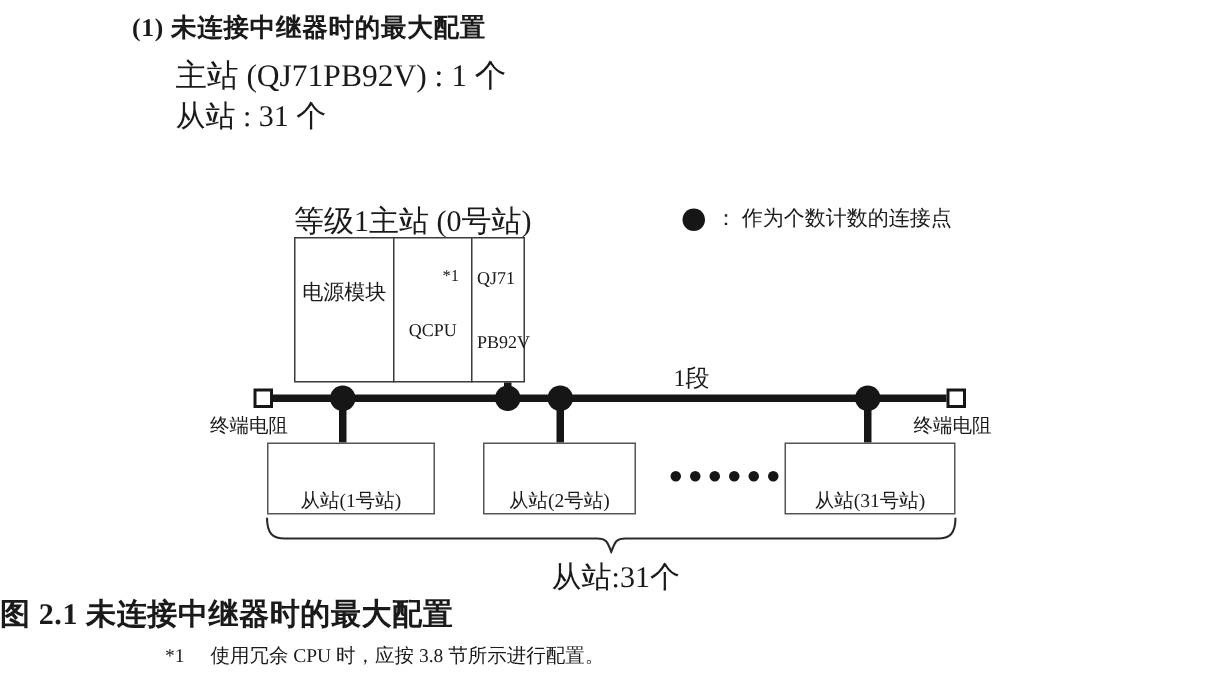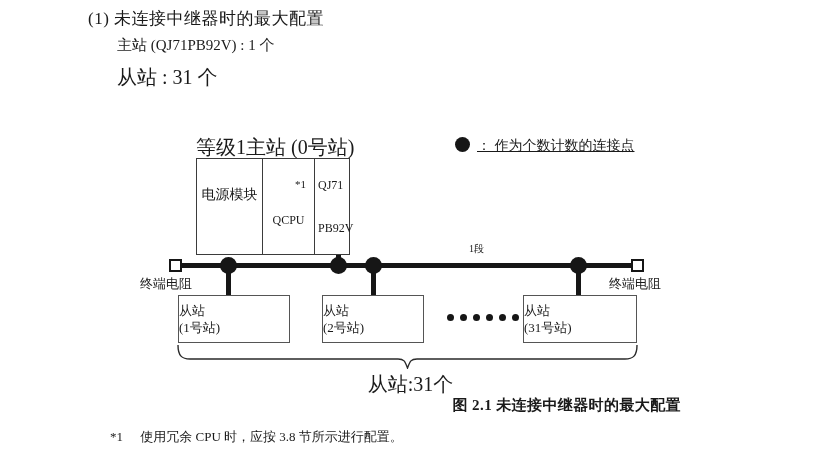--- a/index.html
+++ b/index.html
@@ -15,45 +15,45 @@
     color: #1a1a1a;
     overflow: hidden;
   }
   .abs { position: absolute; }
 
   
   #heading-title {
     left: 88px;
     top: 7px;
     font-size: 17px;
-    font-weight: normal;
+    font-weight: bold;
     letter-spacing: 0.5px;
     white-space: nowrap;
   }
   #spec-master {
     left: 117px;
     top: 36px;
-    font-size: 15px;
+    font-size: 21px;
     white-space: nowrap;
   }
   #spec-slave {
     left: 117px;
     top: 64px;
     font-size: 20px;
     white-space: nowrap;
   }
 
   
   #legend {
     left: 455px;
     top: 137px;
     display: flex;
+    align-items: center;
     gap: 7px;
     white-space: nowrap;
-    text-decoration: underline;
   }
   .legend-dot {
     width: 15px;
     height: 15px;
     border-radius: 50%;
     background: #161616;
     display: inline-block;
   }
   #legend-text {
     font-size: 14px;
@@ -152,23 +152,22 @@
   #term-label-right {
     left: 609px;
     top: 275px;
     font-size: 13px;
     white-space: nowrap;
   }
 
   #segment-label {
     left: 449px;
     top: 242px;
-    font-size: 10px;
-    white-space: nowrap;
-    margin-left: 20px;
+    font-size: 16px;
+    white-space: nowrap;
   }
 
   .bus-dot {
     width: 17px;
     height: 17px;
     border-radius: 50%;
     background: #161616;
     top: 257px;
   }
   #bus-dot-slave1  { left: 220px; }
@@ -182,22 +181,22 @@
   #drop-slave2  { left: 371px; top: 265px;  height: 31px; }
   #drop-slave31 { left: 576px; top: 265px;  height: 31px; }
 
   
   .slave-box {
     height: 48px;
     border: 1px solid #555;
     box-sizing: border-box;
     background: #fff;
     display: flex;
-    flex-direction: column;
-    align-items: flex-start;
+    flex-direction: row;
+    align-items: flex-end;
     justify-content: center;
     font-size: 13px;
     line-height: 17px;
     top: 295px;
   }
   #slave-box-1  { left: 178px; width: 112px; }
   #slave-box-2  { left: 322px; width: 102px; }
   #slave-box-31 { left: 523px; width: 114px; }
 
   
@@ -227,22 +226,22 @@
     width: 821px;
     text-align: center;
     font-size: 20px;
   }
 
   
   #figure-caption {
     left: 0;
     top: 396px;
     width: 681px;
-    text-align: right;
-    font-size: 15px;
+    text-align: left;
+    font-size: 20px;
     font-weight: bold;
     letter-spacing: 0.4px;
   }
   #footnote {
     left: 110px;
     top: 428px;
     font-size: 13px;
     white-space: nowrap;
   }
   #footnote-mark { margin-right: 14px; }

